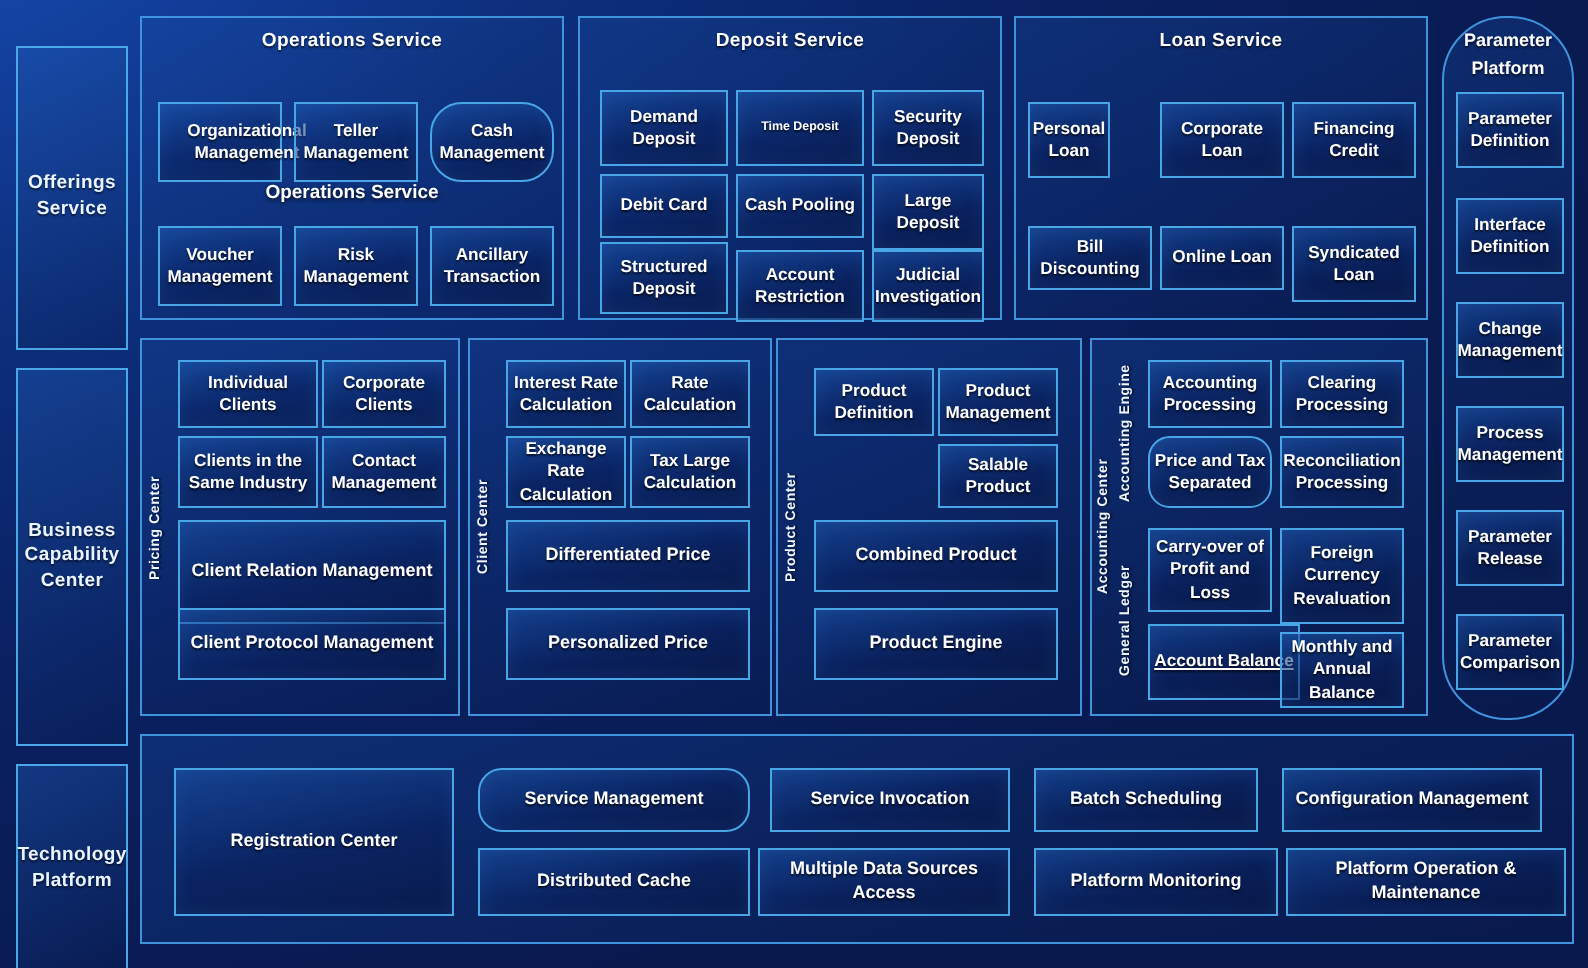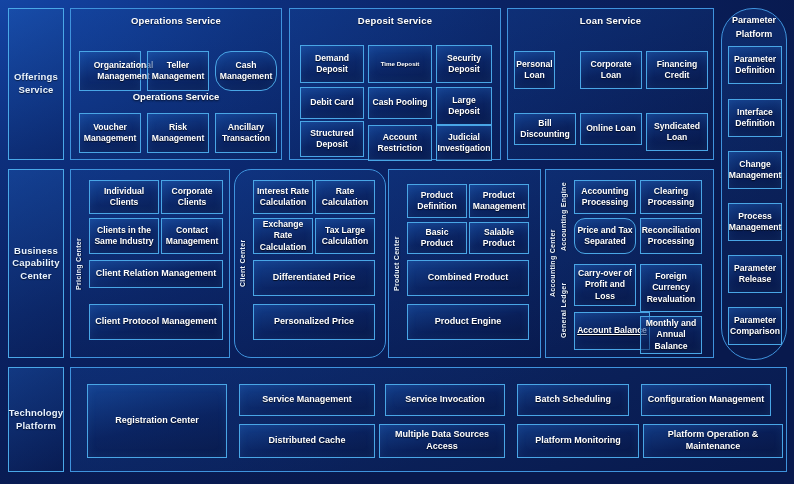--- a/index.html
+++ b/index.html
@@ -20,20 +20,21 @@
   .abs{position:absolute;box-sizing:border-box;}
 
   
   .rowlabel{
     border:1px solid #4aa8e8;
     background:linear-gradient(150deg,rgba(30,90,180,.42),rgba(8,28,80,.30));
     display:flex;align-items:center;justify-content:center;text-align:center;
     font-size:9.5px;font-weight:bold;line-height:1.32;letter-spacing:.2px;
     color:#eaf4ff;text-shadow:0 1px 1px rgba(0,0,0,.55);
     padding:2px;
+    margin-top:15px;
   }
   .group{
     border:1px solid #3f93dd;
     background:linear-gradient(160deg,rgba(24,78,166,.30),rgba(8,26,74,.22));
   }
   .grouptitle{
     position:absolute;left:0;right:0;top:6px;text-align:center;
     font-size:9.5px;font-weight:bold;color:#ffffff;
     text-shadow:0 1px 1px rgba(0,0,0,.6);letter-spacing:.2px;
   }
@@ -114,39 +115,38 @@
   </div>
 
   <div class="abs rowlabel" style="left:8px;top:169px;width:56px;height:189px;">Business Capability Center</div>
 
   <div class="abs group" style="left:70px;top:169px;width:160px;height:189px;">
     <div class="vlabel" style="left:1px;top:0;bottom:0;width:12px;">Pricing Center</div>
     <div class="card" style="left:18px;top:10px;width:70px;height:34px;">Individual Clients</div>
     <div class="card" style="left:90px;top:10px;width:62px;height:34px;">Corporate Clients</div>
     <div class="card" style="left:18px;top:48px;width:70px;height:36px;">Clients in the Same Industry</div>
     <div class="card" style="left:90px;top:48px;width:62px;height:36px;">Contact Management</div>
-    <div class="card wide" style="left:18px;top:90px;width:134px;height:28px;">Client Relation Management</div>
+    <div class="card wide" style="left:18px;top:90px;width:134px;height:52px;">Client Relation Management</div>
     <div class="card wide" style="left:18px;top:134px;width:134px;height:36px;">Client Protocol Management</div>
   </div>
 
-  <div class="abs group" style="left:234px;top:169px;width:152px;height:189px;border-radius:17px;">
+  <div class="abs group" style="left:234px;top:169px;width:152px;height:189px;">
     <div class="vlabel" style="left:1px;top:0;bottom:0;width:12px;">Client Center</div>
     <div class="card" style="left:18px;top:10px;width:60px;height:34px;">Interest Rate Calculation</div>
     <div class="card" style="left:80px;top:10px;width:60px;height:34px;">Rate Calculation</div>
     <div class="card" style="left:18px;top:48px;width:60px;height:36px;">Exchange Rate Calculation</div>
     <div class="card" style="left:80px;top:48px;width:60px;height:36px;">Tax Large Calculation</div>
     <div class="card wide" style="left:18px;top:90px;width:122px;height:36px;">Differentiated Price</div>
     <div class="card wide" style="left:18px;top:134px;width:122px;height:36px;">Personalized Price</div>
   </div>
 
   <div class="abs group" style="left:388px;top:169px;width:153px;height:189px;">
     <div class="vlabel" style="left:1px;top:0;bottom:0;width:12px;">Product Center</div>
     <div class="card" style="left:18px;top:14px;width:60px;height:34px;">Product Definition</div>
     <div class="card" style="left:80px;top:14px;width:60px;height:34px;">Product Management</div>
-    <div class="card" style="left:18px;top:52px;width:60px;height:32px;">Basic Product</div>
     <div class="card" style="left:80px;top:52px;width:60px;height:32px;">Salable Product</div>
     <div class="card wide" style="left:18px;top:90px;width:122px;height:36px;">Combined Product</div>
     <div class="card wide" style="left:18px;top:134px;width:122px;height:36px;">Product Engine</div>
   </div>
 
   <div class="abs group" style="left:545px;top:169px;width:169px;height:189px;">
     <div class="vlabel" style="left:1px;top:0;bottom:0;width:10px;">Accounting Center</div>
     <div class="vlabel" style="left:11px;top:4px;height:86px;width:12px;">Accounting Engine</div>
     <div class="vlabel" style="left:11px;top:96px;height:88px;width:12px;">General Ledger</div>
     <div class="card" style="left:28px;top:10px;width:62px;height:34px;">Accounting Processing</div>
@@ -156,21 +156,21 @@
     <div class="card" style="left:28px;top:94px;width:62px;height:42px;">Carry-over of Profit and Loss</div>
     <div class="card" style="left:94px;top:94px;width:62px;height:48px;">Foreign Currency Revaluation</div>
     <div class="card" style="left:28px;top:142px;width:76px;height:38px;text-decoration:underline;">Account Balance</div>
     <div class="card" style="left:94px;top:146px;width:62px;height:38px;">Monthly and Annual Balance</div>
   </div>
 
   <div class="abs rowlabel" style="left:8px;top:367px;width:56px;height:105px;">Technology Platform</div>
 
   <div class="abs group" style="left:70px;top:367px;width:717px;height:105px;">
     <div class="card wide" style="left:16px;top:16px;width:140px;height:74px;">Registration Center</div>
-    <div class="card wide" style="left:168px;top:16px;width:136px;height:32px;">Service Management</div>
+    <div class="card wide" style="left:168px;top:16px;width:136px;height:32px;border-radius:12px;">Service Management</div>
     <div class="card wide" style="left:168px;top:56px;width:136px;height:34px;">Distributed Cache</div>
     <div class="card wide" style="left:314px;top:16px;width:120px;height:32px;">Service Invocation</div>
     <div class="card wide" style="left:308px;top:56px;width:126px;height:34px;">Multiple Data Sources Access</div>
     <div class="card wide" style="left:446px;top:16px;width:112px;height:32px;">Batch Scheduling</div>
     <div class="card wide" style="left:446px;top:56px;width:122px;height:34px;">Platform Monitoring</div>
     <div class="card wide" style="left:570px;top:16px;width:130px;height:32px;">Configuration Management</div>
     <div class="card wide" style="left:572px;top:56px;width:140px;height:34px;">Platform Operation &amp; Maintenance</div>
   </div>
 
 </div>

